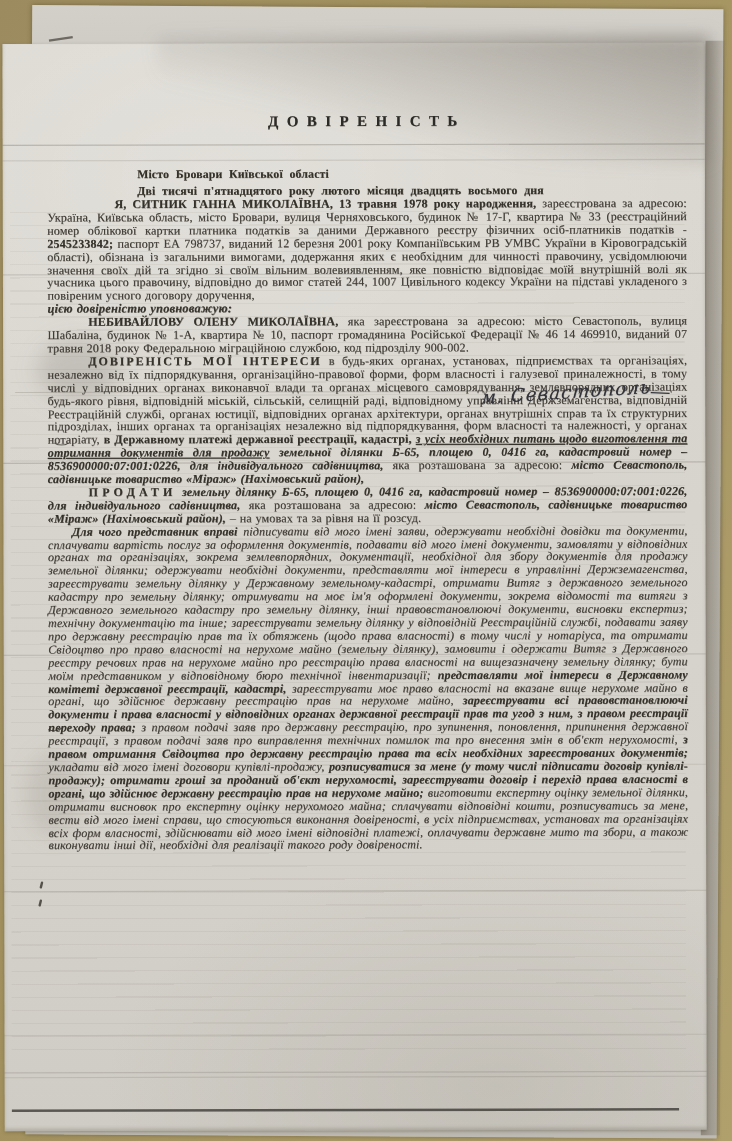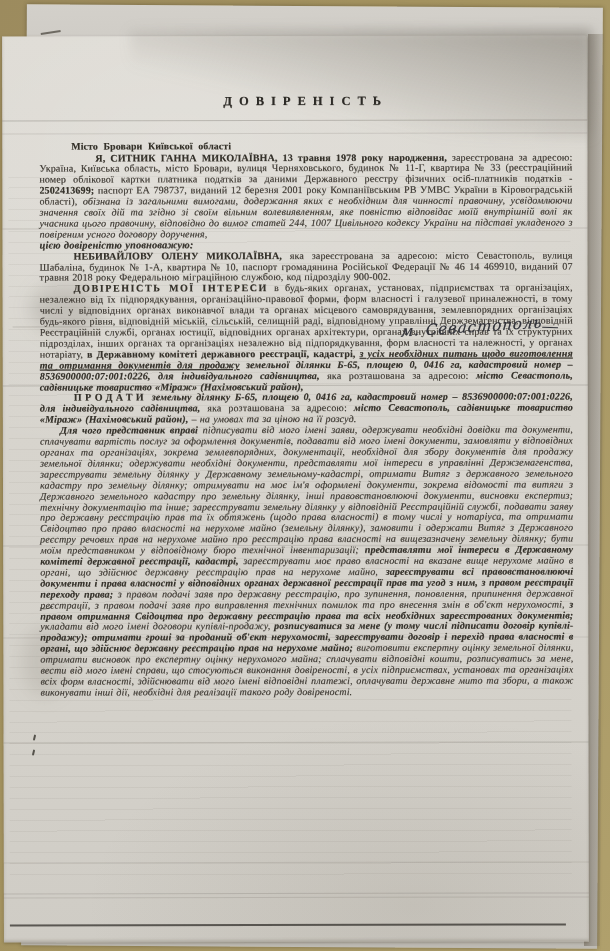--- a/index.html
+++ b/index.html
@@ -45,30 +45,30 @@
   
   .arc-mark{position:absolute;width:15px;height:11px;border:1.3px solid transparent;
       border-bottom-color:#53504a;border-radius:50%;}
   .tick-mark{position:absolute;width:2px;height:6px;background:#55524b;border-radius:2px;transform:rotate(14deg);}
   
   .content{position:relative;padding:58px 15px 0 37px;color:#403c36;
       font-size:10px;line-height:10.9px;letter-spacing:.14px;word-spacing:.5px;
       text-shadow:.3px .3px .5px rgba(66,60,52,.55);}
   .title{text-align:center;font-weight:bold;font-size:12.5px;letter-spacing:7px;
       color:#2d2b27;margin:0 0 31px 0;line-height:14px;}
-  .dateblock{margin:0 0 0 32px;font-weight:bold;font-size:9.8px;line-height:13.5px;word-spacing:3px;color:#343129;}
+  .dateblock{margin:0 0 0 75px;font-weight:bold;font-size:9.8px;line-height:13.5px;word-spacing:3px;color:#343129;}
   p.para{margin:0;text-align:justify;}
   .p1{margin-top:17px;text-indent:56px;}
   .center-line{margin-top:7px;text-align:center;font-weight:bold;font-style:italic;font-size:10.4px;color:#38352f;}
   .p2{margin-top:4px;margin-left:26px;margin-right:8px;text-indent:34px;}
   .p3{margin-top:23px;margin-left:26px;margin-right:8px;text-indent:34px;}
   .p4{margin-top:9px;margin-left:26px;margin-right:8px;text-indent:34px;}
   .p5{margin-top:16px;text-indent:20px;font-style:italic;}
   .b{font-weight:bold;color:#35322b;}
-  .i{font-style:italic;}
+  .i{}
   .bi{font-weight:bold;font-style:italic;color:#35322b;}
   .biu{font-weight:bold;font-style:italic;text-decoration:underline;color:#35322b;}
   .sp1{letter-spacing:1.6px;}
   .sp2{letter-spacing:3.5px;margin-top:16px;}
   .handwritten{position:absolute;left:398px;top:281px;width:185px;
       font-family:"DejaVu Serif",serif;font-style:italic;font-size:15px;color:#32333a;
       transform:rotate(-3.5deg) skewX(-8deg);letter-spacing:1px;white-space:nowrap;
       text-shadow:.2px .2px .6px rgba(40,42,55,.5);}
   .handwritten::after{content:"";display:inline-block;width:16px;
       border-bottom:1.4px solid #32333a;transform:translateY(1px) rotate(6deg);}
@@ -109,46 +109,47 @@
     <div class="arc-mark" style="left:34px;top:560px;transform:rotate(-8deg);"></div>
     <div class="tick-mark" style="left:30px;top:698px;"></div>
     <div class="tick-mark" style="left:29px;top:713px;"></div>
 
     <div class="content">
 
       <h1 class="title">ДОВІРЕНІСТЬ</h1>
 
       <div class="dateblock">
         <div>Місто Бровари Київської області</div>
+        <div>Дві тисячі п'ятнадцятого року лютого місяця двадцять восьмого дня</div>
       </div>
 
       <p class="para p1"><span class="b">Я, СИТНИК ГАННА МИКОЛАЇВНА, 13 травня 1978 року народження,</span>
-<span>зареєстрована за адресою: Україна, Київська область, місто Бровари, вулиця Черняховського, будинок № 11-Г, квартира № 33 (реєстраційний номер облікової картки платника податків за даними Державного реєстру фізичних осіб-платників податків -</span>
-<span class="b">2502413699;</span>
+<span>зареєстрована за адресою: Україна, Київська область, місто Бровари, вулиця Черняховського, будинок № 17-Г, квартира № 33 (реєстраційний номер облікової картки платника податків за даними Державного реєстру фізичних осіб-платників податків -</span>
+<span class="b">2545233842;</span>
 <span>паспорт ЕА 798737, виданий 12 березня 2001 року Компаніївським РВ УМВС України в Кіровоградській області),</span>
 <span class="i">обізнана із загальними вимогами, додержання яких є необхідним для чинності правочину, усвідомлюючи значення своїх дій та згідно зі своїм вільним волевиявленням, яке повністю відповідає моїй внутрішній волі як учасника цього правочину, відповідно до вимог статей 244, 1007 Цивільного кодексу України на підставі укладеного з повіреним усного договору доручення,</span></p>
 
       <p class="para center-line">цією довіреністю уповноважую:</p>
 
       <p class="para p2"><span class="b">НЕБИВАЙЛОВУ ОЛЕНУ МИКОЛАЇВНА,</span>
 <span>яка зареєстрована за адресою: місто Севастополь, вулиця Шабаліна, будинок № 1-А, квартира № 10, паспорт громадянина Російської Федерації № 46 14 469910, виданий 07 травня 2018 року Федеральною міграційною службою, код підрозділу 900-002.</span></p>
 
       <p class="para p3"><span class="b sp1">ДОВІРЕНІСТЬ МОЇ ІНТЕРЕСИ</span>
 <span>в будь-яких органах, установах, підприємствах та організаціях, незалежно від їх підпорядкування, організаційно-правової форми, форм власності і галузевої приналежності, в тому числі у відповідних органах виконавчої влади та органах місцевого самоврядування, землевпорядних організаціях будь-якого рівня, відповідній міській, сільській, селищній раді, відповідному управлінні Держземагенства, відповідній Реєстраційній службі, органах юстиції, відповідних органах архітектури, органах внутрішніх справ та їх структурних підрозділах, інших органах та організаціях незалежно від підпорядкування, форм власності та належності, у органах нотаріату,</span>
-<span class="b">в Державному комітеті державного реєстрації, кадастрі,</span>
+<span class="b">в Державному платежі державної реєстрації, кадастрі,</span>
 <span class="biu">з усіх необхідних питань щодо виготовлення та отримання документів для продажу</span>
 <span class="bi">земельної ділянки Б-65, площею 0, 0416 га, кадастровий номер – 8536900000:07:001:0226, для індивідуального садівництва,</span>
 <span>яка розташована за адресою:</span>
 <span class="bi">місто Севастополь, садівницьке товариство «Міраж» (Нахімовський район),</span></p>
 
       <p class="para p4"><span class="b sp2">ПРОДАТИ</span>
 <span class="bi">земельну ділянку Б-65, площею 0, 0416 га, кадастровий номер – 8536900000:07:001:0226, для індивідуального садівництва,</span>
 <span>яка розташована за адресою:</span>
 <span class="bi">місто Севастополь, садівницьке товариство «Міраж» (Нахімовський район),</span>
-<span class="i">– на умовах та за ціною на її розсуд.</span></p>
+<span class="i">– на умовах та за рівня на її розсуд.</span></p>
 
       <p class="para p5"><span class="b">Для чого представник вправі</span>
 <span>підписувати від мого імені заяви, одержувати необхідні довідки та документи, сплачувати вартість послуг за оформлення документів, подавати від мого імені документи, замовляти у відповідних органах та організаціях, зокрема землевпорядних, документації, необхідної для збору документів для продажу земельної ділянки; одержувати необхідні документи, представляти мої інтереси в управлінні Держземагенства, зареєструвати земельну ділянку у Державному земельному-кадастрі, отримати Витяг з державного земельного кадастру про земельну ділянку; отримувати на моє ім'я оформлені документи, зокрема відомості та витяги з Державного земельного кадастру про земельну ділянку, інші правовстановлюючі документи, висновки експертиз; технічну документацію та інше; зареєструвати земельну ділянку у відповідній Реєстраційній службі, подавати заяву про державну реєстрацію прав та їх обтяжень (щодо права власності) в тому числі у нотаріуса, та отримати Свідоцтво про право власності на нерухоме майно (земельну ділянку), замовити і одержати Витяг з Державного реєстру речових прав на нерухоме майно про реєстрацію права власності на вищезазначену земельну ділянку; бути моїм представником у відповідному бюро технічної інвентаризації;</span>
 <span class="b">представляти мої інтереси в Державному комітеті державної реєстрації, кадастрі,</span>
 <span>зареєструвати моє право власності на вказане вище нерухоме майно в органі, що здійснює державну реєстрацію прав на нерухоме майно,</span>
 <span class="b">зареєструвати всі правовстановлюючі документи і права власності у відповідних органах державної реєстрації прав та угод з ним, з правом реєстрації переходу права;</span>
 <span>з правом подачі заяв про державну реєстрацію, про зупинення, поновлення, припинення державної реєстрації, з правом подачі заяв про виправлення технічних помилок та про внесення змін в об'єкт нерухомості,</span>
 <span class="b">з правом отримання Свідоцтва про державну реєстрацію права та всіх необхідних зареєстрованих документів;</span>
 <span>укладати від мого імені договори купівлі-продажу,</span>
 <span class="b">розписуватися за мене (у тому числі підписати договір купівлі-продажу); отримати гроші за проданий об'єкт нерухомості, зареєструвати договір і перехід права власності в органі, що здійснює державну реєстрацію прав на нерухоме майно;</span>

